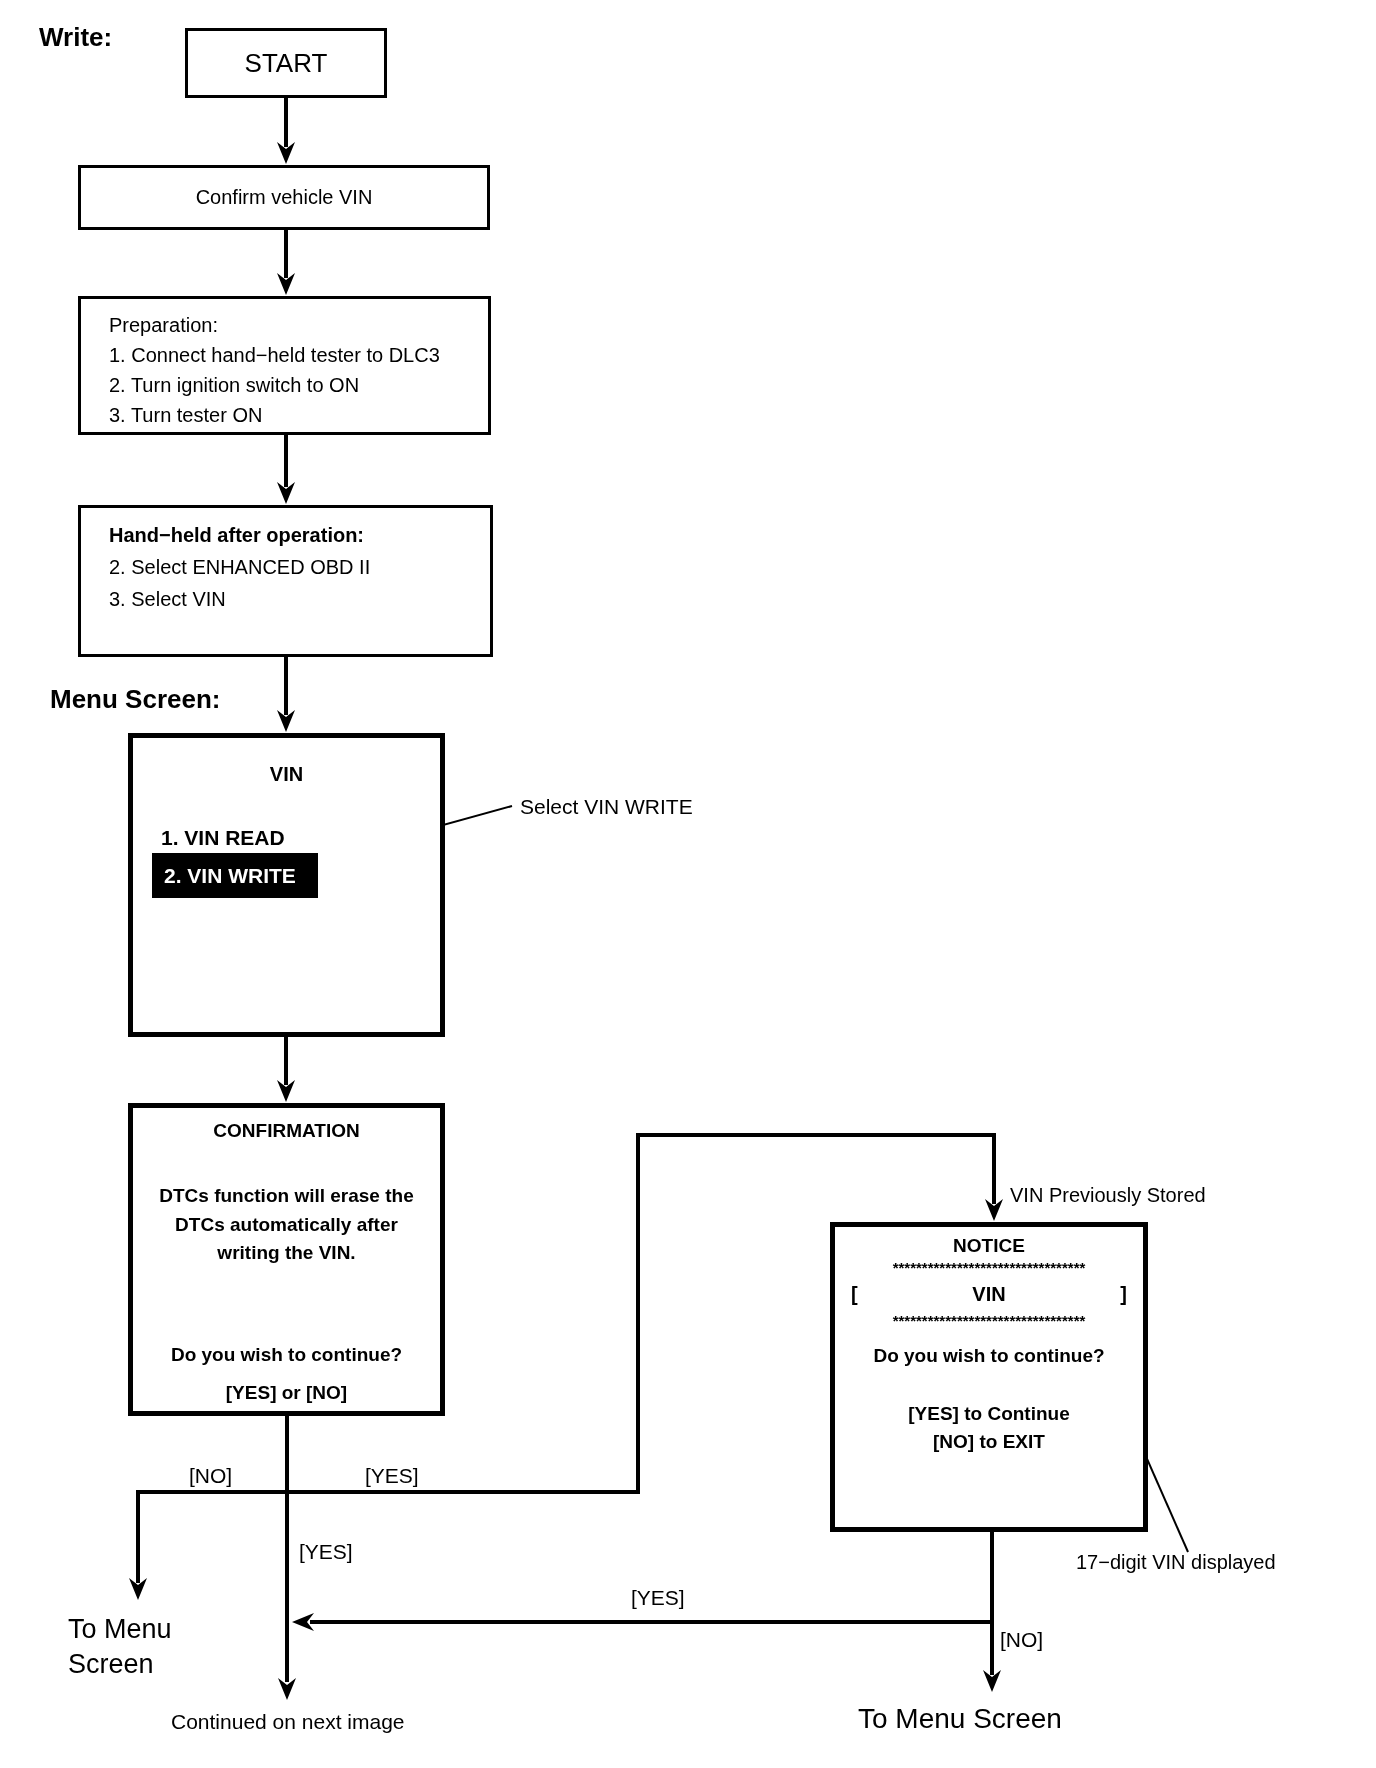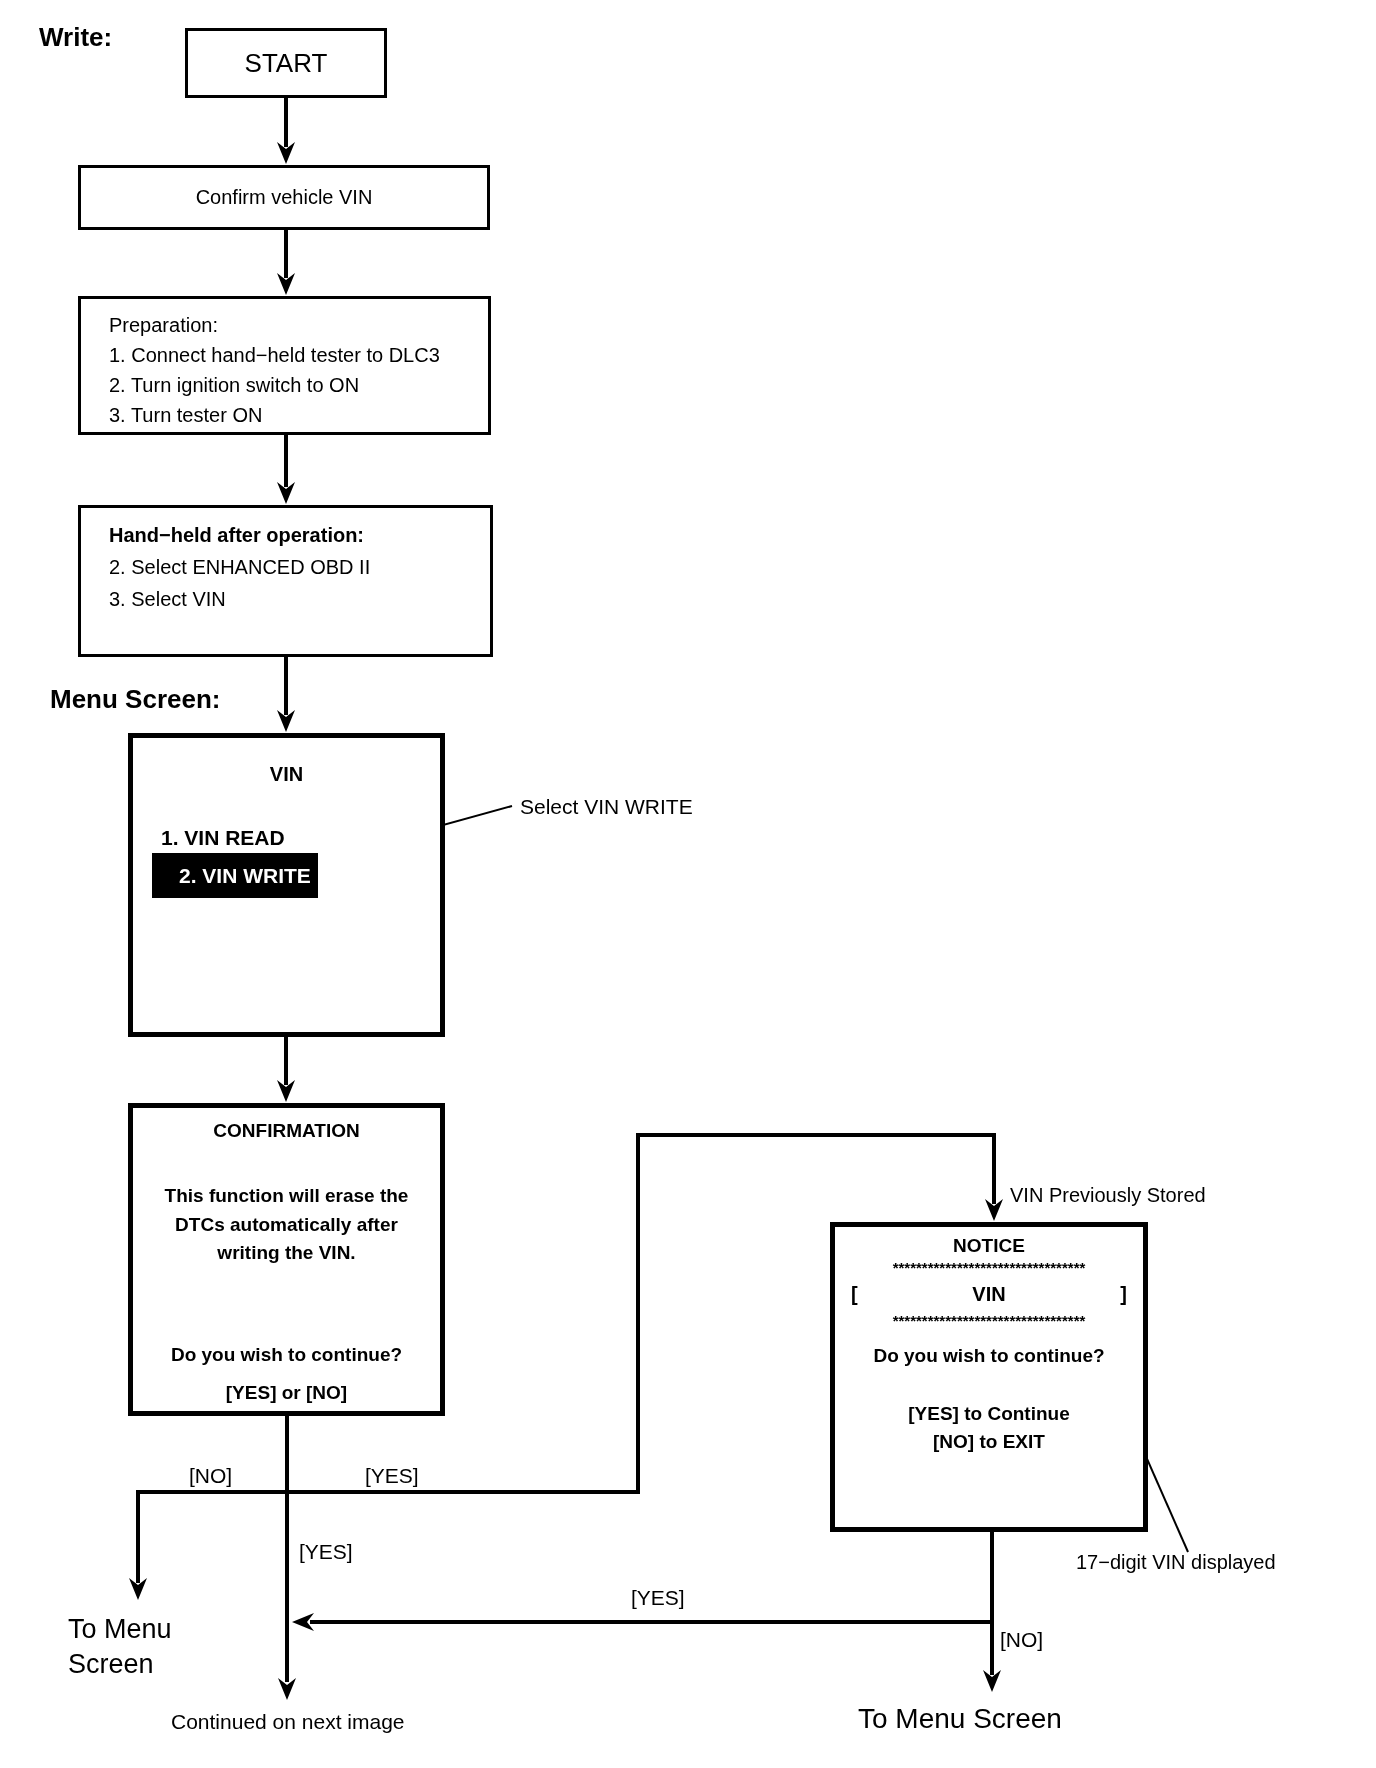--- a/index.html
+++ b/index.html
@@ -11,21 +11,21 @@
   .box{position:absolute;background:#fff;border:3px solid #000;box-sizing:border-box;}
   .box.thick{border-width:5px;}
   .flexcenter{display:flex;align-items:center;justify-content:center;}
   .lbl{position:absolute;white-space:nowrap;}
   .bold{font-weight:bold;}
   .listbox{font-size:20px;line-height:32px;}
   .listbox .inner{padding:11px 6px 0 28px;}
   .menu-title{text-align:center;margin-top:25px;font-size:20px;font-weight:bold;}
   .menu-item1{position:absolute;left:28px;top:88px;font-size:21px;font-weight:bold;white-space:nowrap;}
   .menu-item2{position:absolute;left:19px;top:115px;width:166px;height:45px;background:#000;}
-  .menu-item2 span{display:block;color:#fff;font-size:21px;font-weight:bold;line-height:45px;padding-left:27px;white-space:nowrap;}
+  .menu-item2 span{display:block;color:#fff;font-size:21px;font-weight:bold;line-height:45px;padding-left:12px;white-space:nowrap;}
   .screenbox{text-align:center;font-weight:bold;font-size:19px;}
   .stars{font-size:15px;letter-spacing:0px;white-space:nowrap;overflow:hidden;font-weight:bold;}
   .vinrow{display:flex;justify-content:space-between;padding:0 16px;font-size:20px;font-weight:bold;}
 </style>
 </head>
 <body>
 
 <div class="canvas">
 
   <svg class="connectors" viewBox="0 0 1376 1768" xmlns="http://www.w3.org/2000/svg">
@@ -94,21 +94,21 @@
     <div class="menu-item2">
       <span>2. VIN WRITE</span>
     </div>
   </div>
 
   <div class="lbl" style="left:520px;top:795px;font-size:21px;">Select VIN WRITE</div>
 
   <div class="box thick screenbox" style="left:128px;top:1103px;width:317px;height:313px;">
     <div style="margin-top:12px;">CONFIRMATION</div>
     <div style="margin-top:40px;line-height:28.5px;">
-      <div>This function will erase the</div>
+      <div>DTCs function will erase the</div>
       <div>DTCs automatically after</div>
       <div>writing the VIN.</div>
     </div>
     <div style="margin-top:76px;">Do you wish to continue?</div>
     <div style="margin-top:16px;">[YES] or [NO]</div>
   </div>
 
   <div class="lbl" style="left:1010px;top:1184px;font-size:20px;">VIN Previously Stored</div>
 
   <div class="box thick screenbox" style="left:830px;top:1222px;width:318px;height:310px;text-align:center;">

